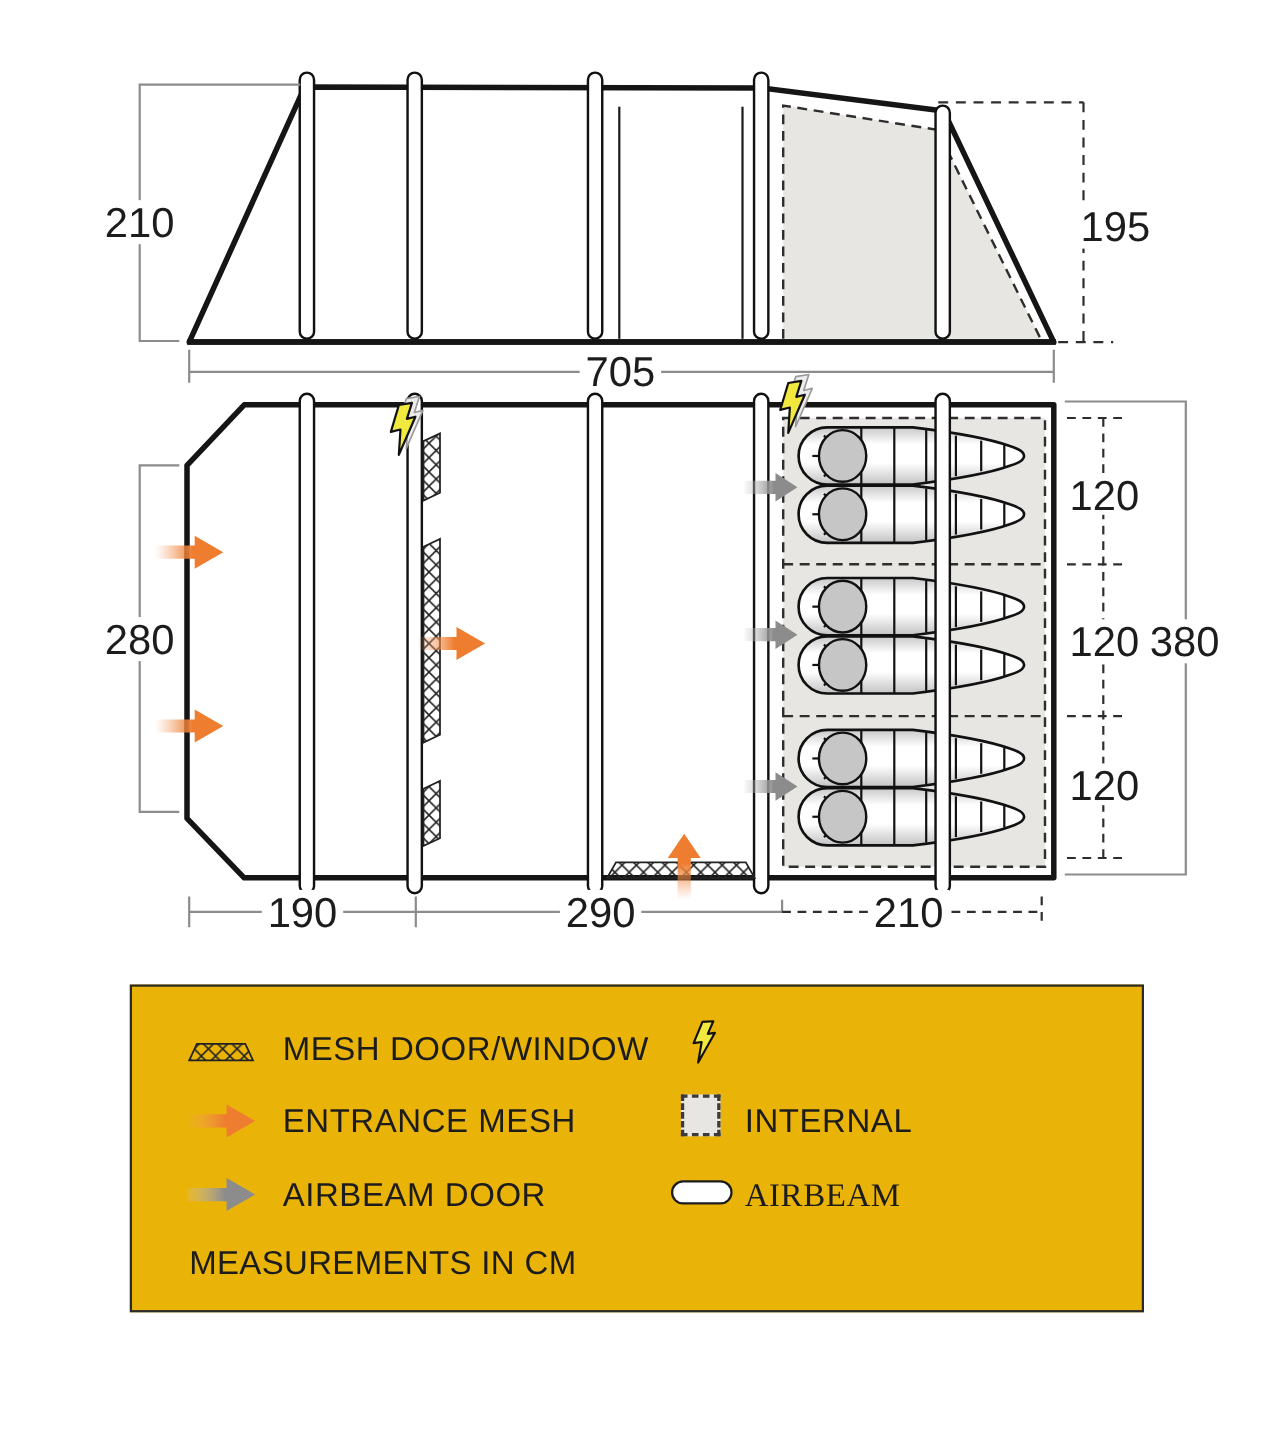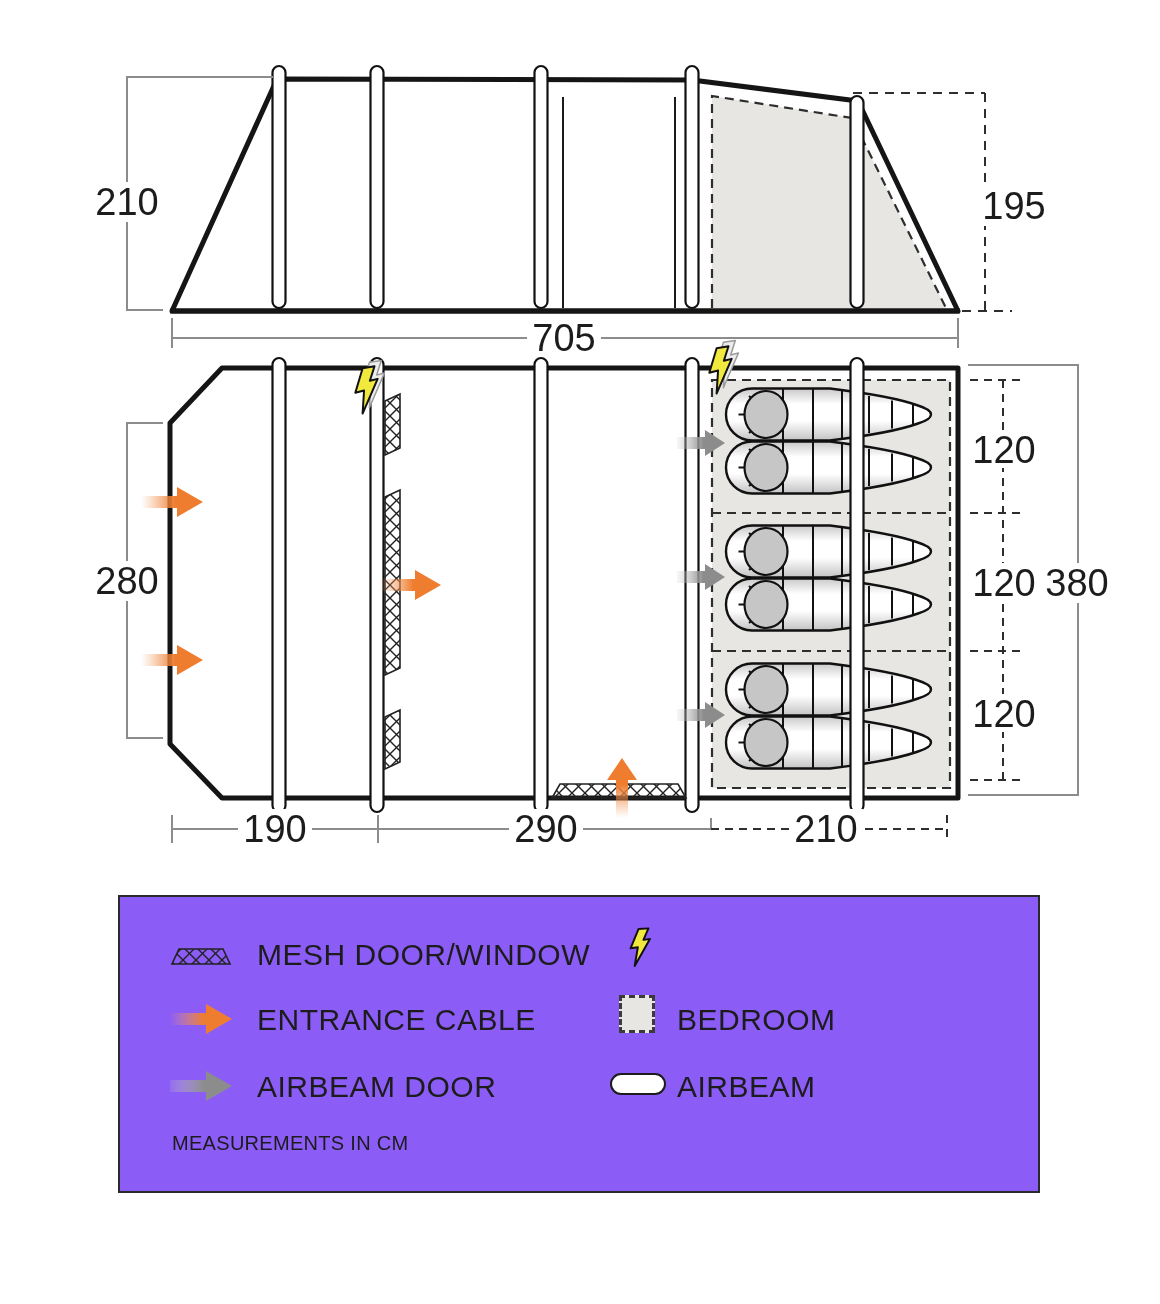--- a/index.html
+++ b/index.html
@@ -2,23 +2,23 @@
 <html><head>
 <meta charset="utf-8">
 <style>
   html,body{margin:0;padding:0;background:#ffffff;}
   body{width:1160px;height:1304px;position:relative;font-family:"Liberation Sans",sans-serif;}
   .stage{position:absolute;left:0;top:0;width:928px;height:1304px;}
   svg text{fill:#1c1c1c;}
   .dimnum{font-size:38px;font-family:"Liberation Sans",sans-serif;}
   
   .legend-box{position:absolute;left:118px;top:895px;width:922px;height:298px;
-              border:2px solid #2a2a2a;background:#8b5cf6;box-sizing:border-box;}
+              border:2px solid #2a2a2a;background:#eab308;box-sizing:border-box;}
   .legend-label{position:absolute;font-size:30px;color:#1c1c1c;letter-spacing:.5px;white-space:nowrap;}
-  .legend-note{position:absolute;font-size:20px;color:#1c1c1c;letter-spacing:.3px;white-space:nowrap;}
+  .legend-note{position:absolute;font-size:30px;color:#1c1c1c;letter-spacing:.3px;white-space:nowrap;}
   .legend-icon{position:absolute;}
   .bedroom-swatch{width:36px;height:38px;background:#e8e6e2;border:3px dashed #3a3a3a;box-sizing:border-box;}
   .airbeam-swatch{width:56px;height:22px;background:#fff;border:2.5px solid #1c1c1c;border-radius:12px;box-sizing:border-box;}
 </style>
 </head>
 <body>
 
 <div class="stage">
 <svg width="1160" height="1304" viewBox="0 0 1160 1304">
   <defs>
@@ -278,35 +278,35 @@
   <svg class="legend-icon" style="left:50px;top:104px;" width="64" height="36">
     <defs>
       <linearGradient id="lgOR" x1="0" y1="0" x2="1" y2="0">
         <stop offset="0" stop-color="#f4a06a" stop-opacity="0"></stop>
         <stop offset="0.55" stop-color="#ef7d2f" stop-opacity="1"></stop>
         <stop offset="1" stop-color="#ef7d2f"></stop>
       </linearGradient>
     </defs>
     <polygon points="0,12 36,12 36,3 62,18 36,33 36,24 0,24" fill="url(#lgOR)"></polygon>
   </svg>
-  <div class="legend-label" style="left:137px;top:106px;">ENTRANCE CABLE</div>
+  <div class="legend-label" style="left:137px;top:106px;">ENTRANCE MESH</div>
 
   <div class="legend-icon bedroom-swatch" style="left:499px;top:98px;"></div>
-  <div class="legend-label" style="left:557px;top:106px;">BEDROOM</div>
+  <div class="legend-label" style="left:557px;top:106px;">INTERNAL</div>
 
   <svg class="legend-icon" style="left:50px;top:171px;" width="64" height="36">
     <defs>
       <linearGradient id="lgGR" x1="0" y1="0" x2="1" y2="0">
         <stop offset="0" stop-color="#c8c8c8" stop-opacity="0.15"></stop>
         <stop offset="0.55" stop-color="#8c8c8c" stop-opacity="1"></stop>
         <stop offset="1" stop-color="#8c8c8c"></stop>
       </linearGradient>
     </defs>
     <polygon points="0,12 36,12 36,3 62,18 36,33 36,24 0,24" fill="url(#lgGR)"></polygon>
   </svg>
   <div class="legend-label" style="left:137px;top:173px;">AIRBEAM DOOR</div>
 
   <div class="legend-icon airbeam-swatch" style="left:490px;top:176px;"></div>
-  <div class="legend-label" style="left:557px;top:173px;">AIRBEAM</div>
+  <div class="legend-label" style="left:557px;top:173px;font-family:Liberation Serif, serif;">AIRBEAM</div>
 
   <div class="legend-note" style="left:52px;top:235px;">MEASUREMENTS IN CM</div>
 </div>
 </div>
 
 </body></html>

